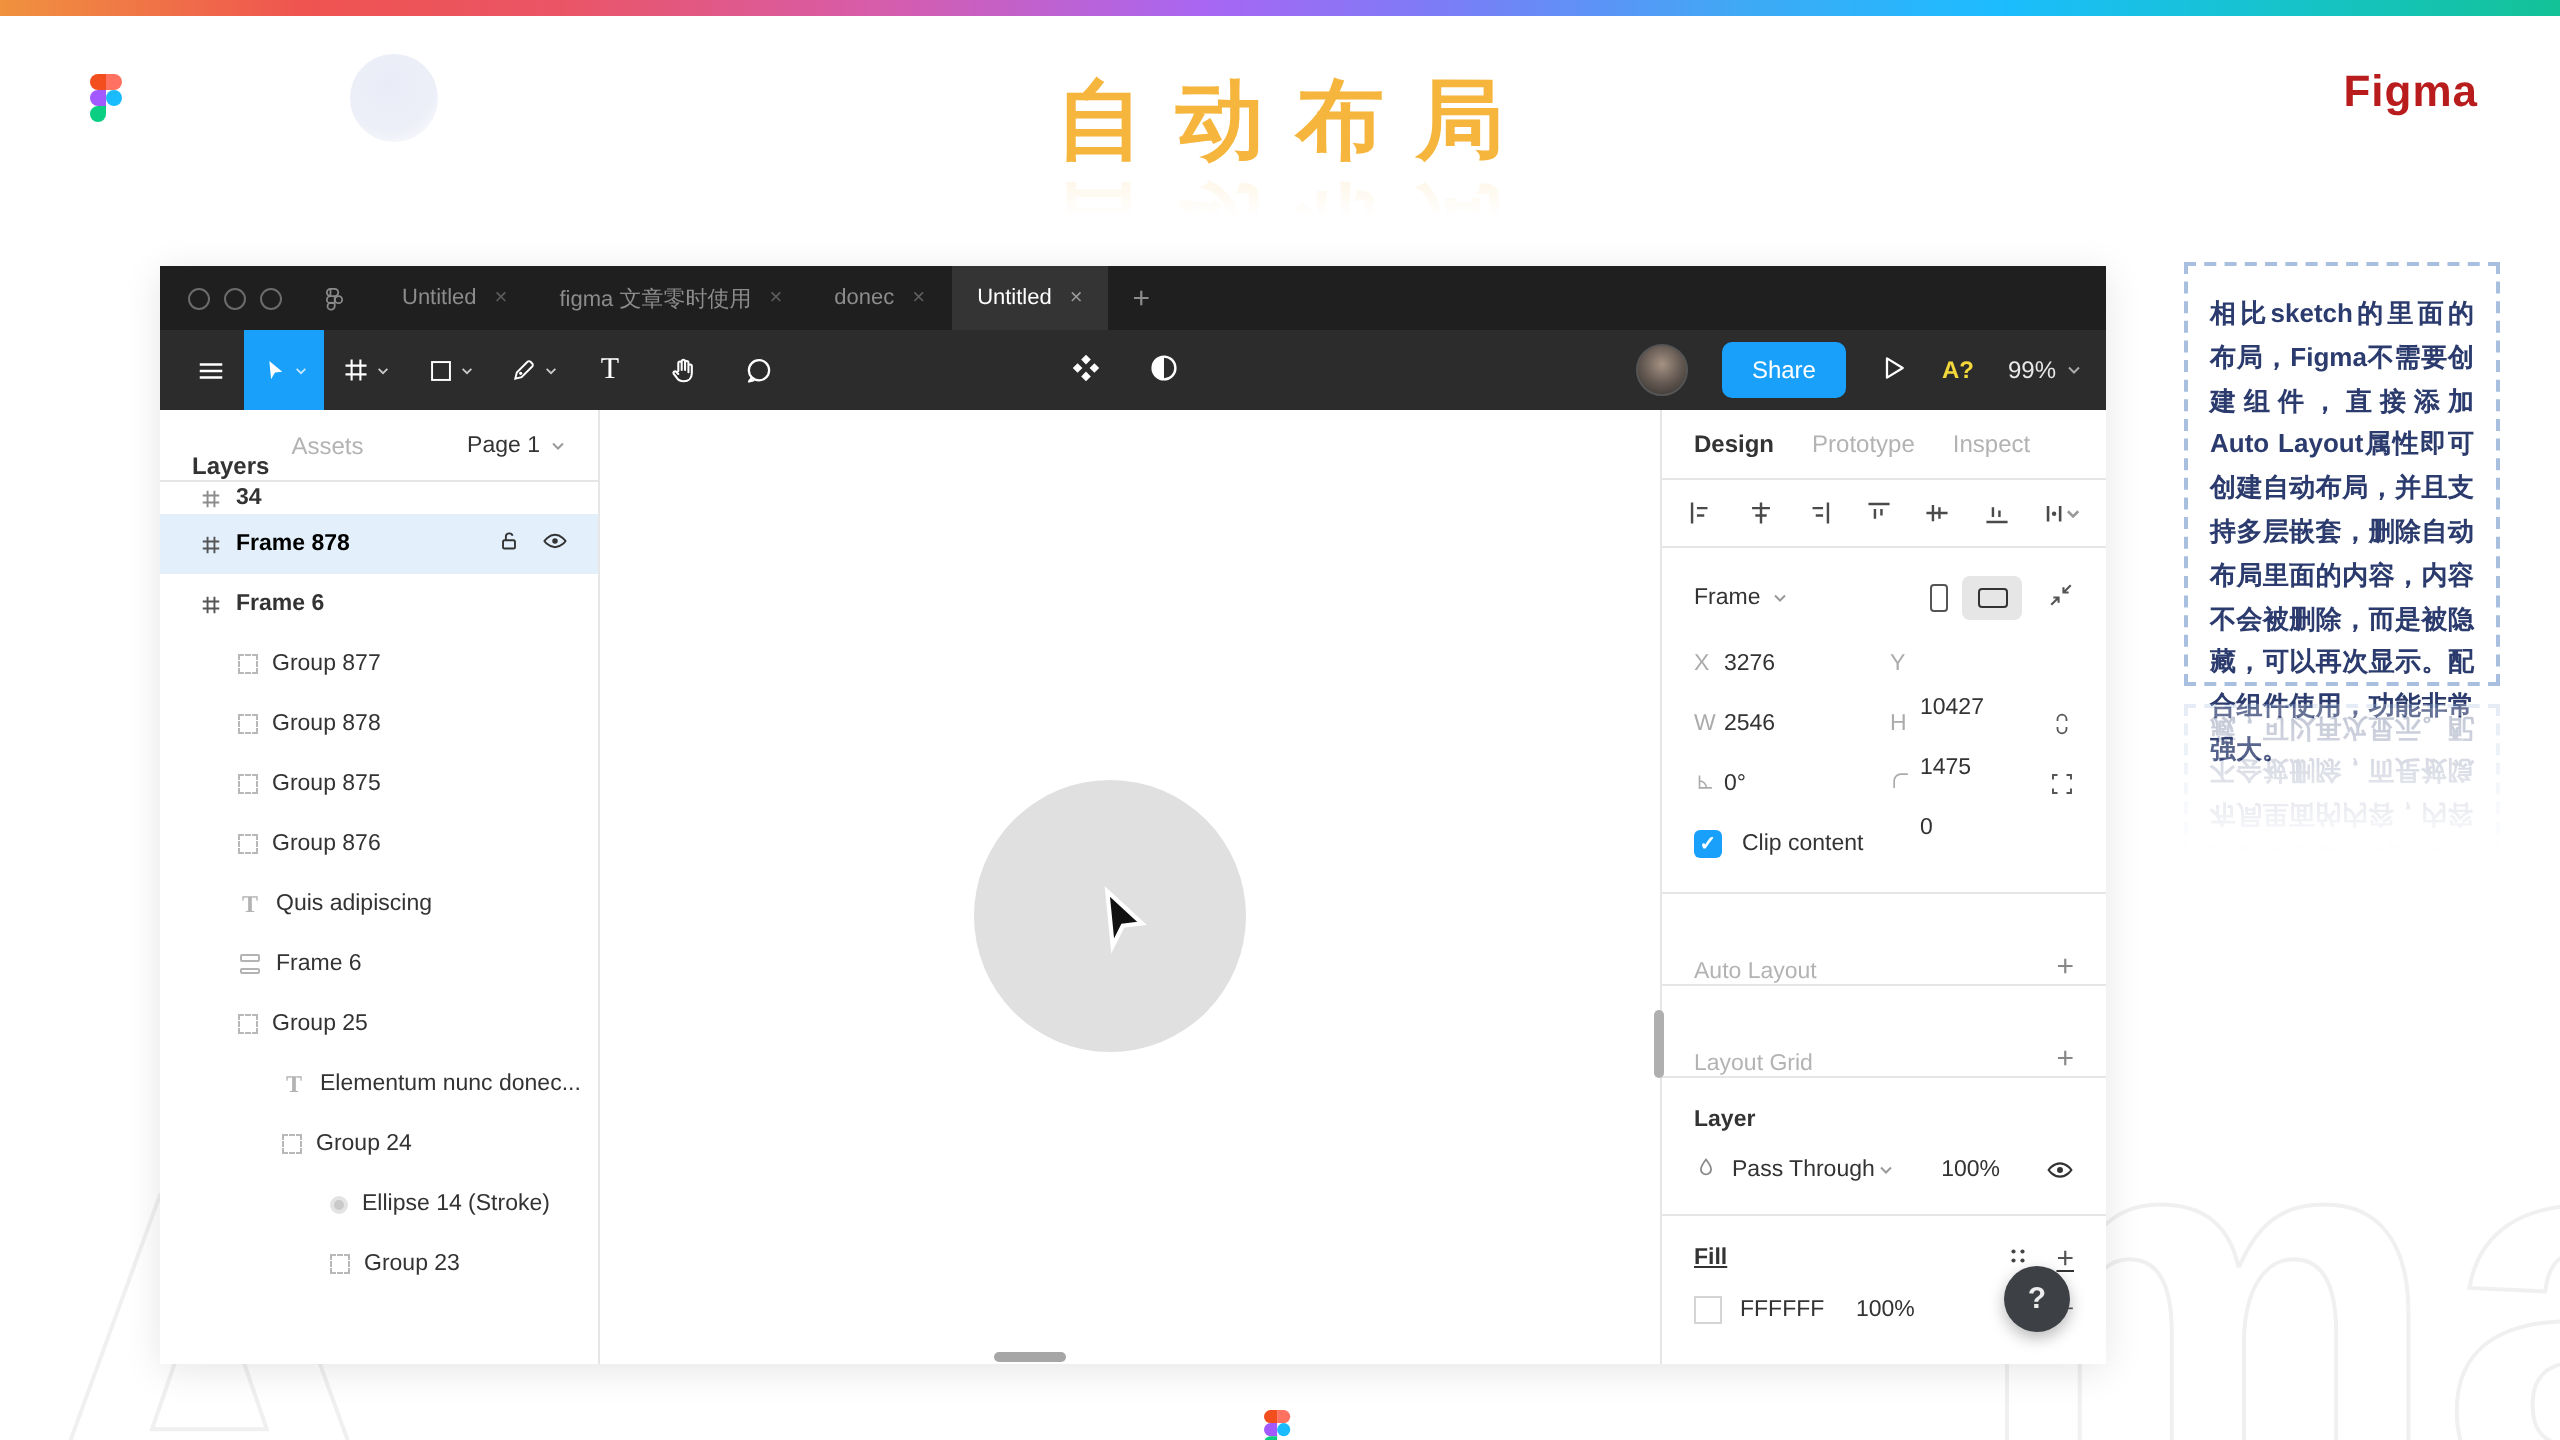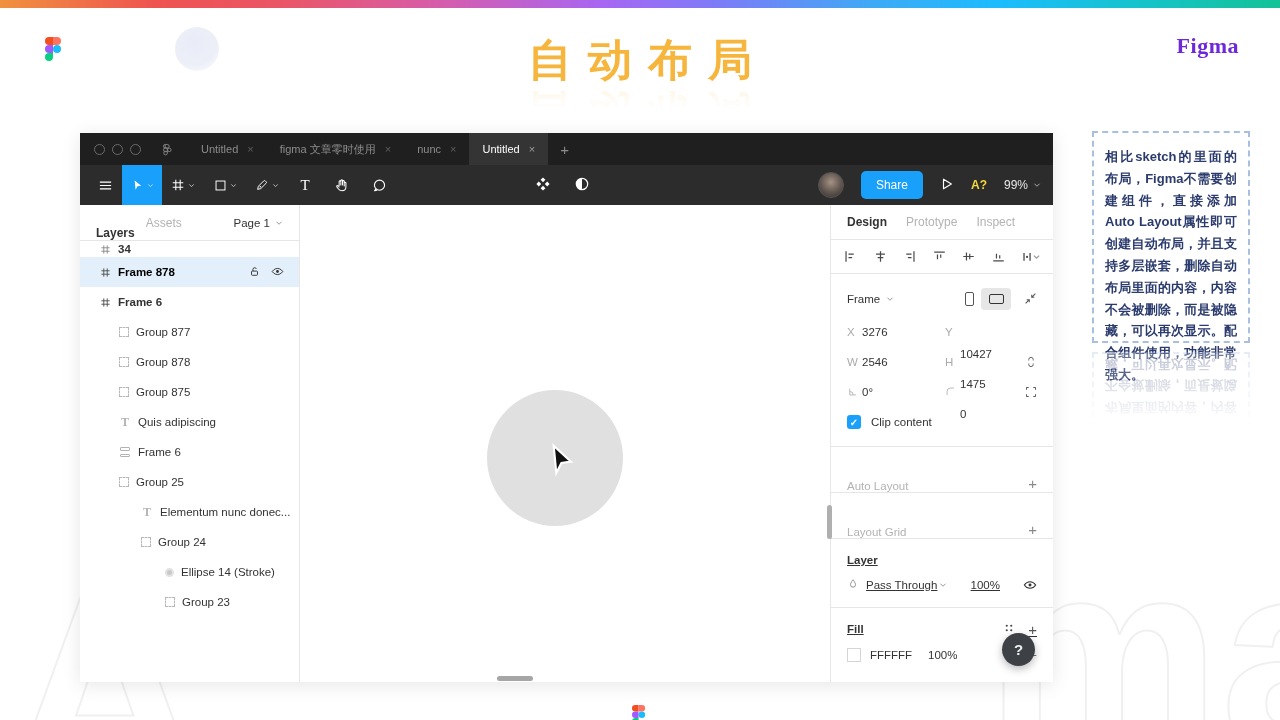--- a/index.html
+++ b/index.html
@@ -14,21 +14,21 @@
     background:radial-gradient(circle at 45% 35%,#E9ECF7 0%,#EDEFF8 60%,rgba(240,242,250,0));}
   #slide-title{left:0;top:36px;width:1280px;text-align:center;
     font-family:"Liberation Serif","DejaVu Serif",serif;font-weight:700;font-size:44px;
     letter-spacing:16px;text-indent:16px;line-height:50px;}
   #title-reflection{left:0;top:86px;width:1280px;height:26px;overflow:hidden;opacity:.15;
     -webkit-mask-image:linear-gradient(180deg,rgba(0,0,0,.9),transparent 85%);
     mask-image:linear-gradient(180deg,rgba(0,0,0,.9),transparent 85%);}
   #title-reflection .inner{transform:scaleY(-1);width:1280px;text-align:center;
     font-family:"Liberation Serif","DejaVu Serif",serif;font-weight:700;font-size:44px;
     letter-spacing:16px;text-indent:16px;line-height:50px;}
-  #brand-name{right:41px;top:33px;font-size:22px;font-weight:700;color:#6d28d9;letter-spacing:.5px;font-family:Liberation Serif, serif;}
+  #brand-name{right:41px;top:33px;font-size:22px;font-weight:700;color:#b91c1c;letter-spacing:.5px;}
   .wm{color:transparent;-webkit-text-stroke:2px #F0F0F0;font-weight:700;line-height:1;z-index:0;
       font-family:"Liberation Sans",sans-serif;}
   #wm-left{left:0px;top:552px;font-size:290px;}
   #wm-right{left:985px;top:522px;font-size:265px;}
 
   
   .figma-logo{width:16px;height:24px;position:relative;}
   .figma-logo i{position:absolute;width:8px;height:8px;}
   .figma-logo .s1{left:0;top:0;background:#F24E1E;border-radius:4px 0 0 4px;}
   .figma-logo .s2{left:8px;top:0;background:#FF7262;border-radius:0 4px 4px 0;}
@@ -120,21 +120,21 @@
   .pl2{width:15px;color:#ABABAB;flex:none;margin-left:30px;}
   .pv2{color:#333;margin-top:44px;}
   .picon{margin-left:auto;color:#777;display:flex;}
   .chkrow{display:flex;align-items:center;height:24px;}
   .chk{width:14px;height:14px;border-radius:3px;background:#18A0FB;color:#fff;font-size:10px;
        display:flex;align-items:center;justify-content:center;font-weight:700;}
   .chkrow label{margin-left:10px;color:#333;}
   .rp-sec{height:45px;border-bottom:1px solid #E6E6E6;display:flex;align-items:flex-end;
     justify-content:space-between;padding:0 16px;}
   .rp-sec .stitle{color:#B3B3B3;font-size:11.5px;}
-  .rp-layer{border-bottom:1px solid #E6E6E6;padding:10px 16px 8px;text-decoration:underline;}
+  .rp-layer{border-bottom:1px solid #E6E6E6;padding:10px 16px 8px;}
   .sec-title{font-weight:700;color:#333;height:22px;display:flex;align-items:center;}
   .layer-row{display:flex;align-items:center;height:28px;gap:7px;}
   .layer-row .blend{color:#333;display:flex;gap:2px;align-items:center;}
   .layer-row .op{margin-left:auto;color:#333;}
   .layer-row .eye{margin-left:16px;display:flex;}
   .rp-fill{padding:10px 16px 8px;}
   .fill-title{display:flex;align-items:center;height:22px;text-decoration:underline;}
   .fill-title .ficons{margin-left:auto;display:flex;gap:13px;align-items:center;color:#555;}
   .fill-row{display:flex;align-items:center;height:30px;}
   .swatch{width:14px;height:14px;border:1px solid #D5D5D5;background:#FFF;box-sizing:border-box;}
@@ -198,21 +198,21 @@
     <div id="tabs">
       <div class="ftab">
           <span>Untitled</span>
           <span class="x">×</span>
         </div>
       <div class="ftab">
           <span>figma 文章零时使用</span>
           <span class="x">×</span>
         </div>
       <div class="ftab">
-          <span>nunc</span>
+          <span>donec</span>
           <span class="x">×</span>
         </div>
       <div class="ftab active">
           <span>Untitled</span>
           <span class="x">×</span>
         </div>
     </div>
     <span class="newtab">+</span>
   </div>
 
@@ -353,20 +353,24 @@
         </div>
       <div class="lrow ind1">
           <span class="li group"></span>
           <span class="ln">Group 878</span>
         </div>
       <div class="lrow ind1">
           <span class="li group"></span>
           <span class="ln">Group 875</span>
         </div>
       <div class="lrow ind1">
+          <span class="li group"></span>
+          <span class="ln">Group 876</span>
+        </div>
+      <div class="lrow ind1">
           <span class="li text">T</span>
           <span class="ln">Quis adipiscing</span>
         </div>
       <div class="lrow ind1">
           <span class="li autolayout"></span>
           <span class="ln">Frame 6</span>
         </div>
       <div class="lrow ind1">
           <span class="li group"></span>
           <span class="ln">Group 25</span>

